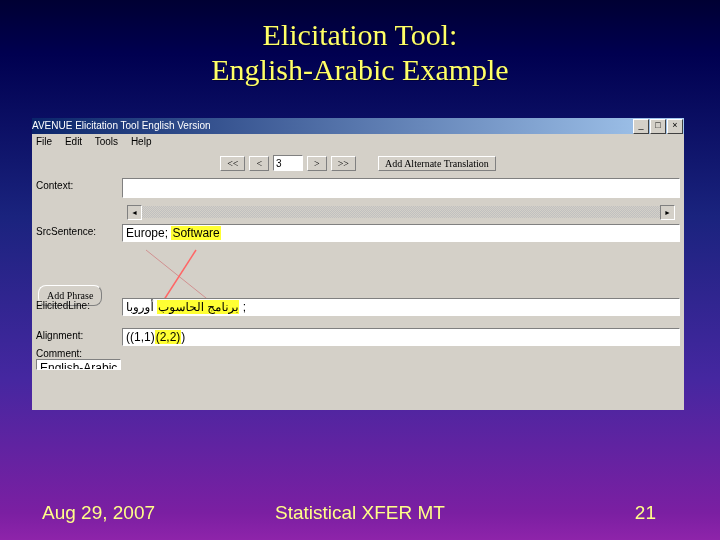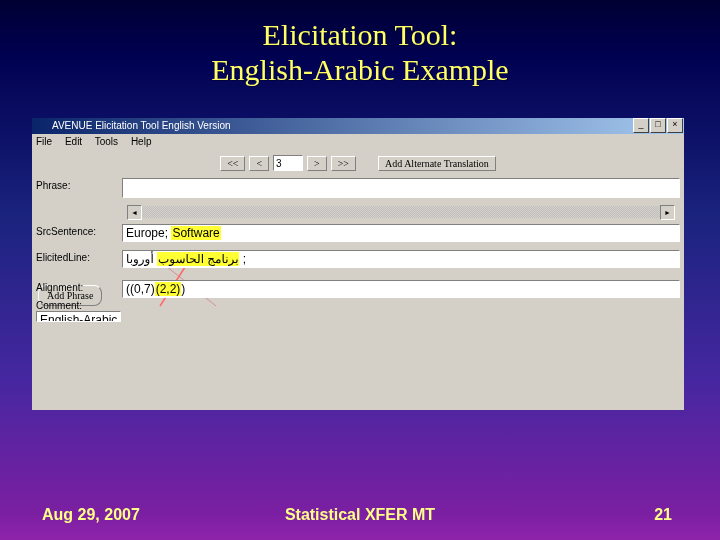--- a/index.html
+++ b/index.html
@@ -12,33 +12,33 @@
     text-align:center;
     color:#ffff66;
     font-family: Georgia, 'Times New Roman', serif;
     font-size:30px;
     line-height:1.15;
     padding-top:18px;
     text-shadow: 1px 1px 0 rgba(0,0,0,.35);
   }
   .footer {
     position:absolute; bottom:16px; left:0; right:0;
-    color:#ffff88; font-size:16px;
-    display:flex; justify-content:space-between; padding:0 48px 0 42px;font-weight:bold;
+    color:#ffff88; font-size:19px;
+    display:flex; justify-content:space-between; padding:0 64px 0 42px;
   }
   .footer .center { position:absolute; left:50%; transform:translateX(-50%); }
   
   .win {
     position:absolute; left:32px; top:118px; width:652px; height:292px;
     font-family: Tahoma, sans-serif; font-size:10px; color:#000;
   }
   .win-titlebar {
     background: linear-gradient(to right, #0a246a, #a6caf0);
-    color:#fff; height:16px; line-height:16px; padding-left:20px;
-    display:flex; justify-content:space-between; 
+    color:#fff; height:16px; line-height:16px; padding-left:0;
+    display:flex; justify-content:space-between; align-items:center;
     font-size:10px;
   }
   .win-titlebar .sysbtns { display:flex; gap:1px; margin-right:1px; }
   .sysbtn {
     width:14px; height:13px; background:#d4d0c8; border:1px solid #fff;
     border-right-color:#404040; border-bottom-color:#404040;
     font-size:9px; text-align:center; line-height:11px; color:#000;
   }
   .menubar {
     background:#d4d0c8; height:16px; line-height:16px; padding-left:4px;
@@ -114,21 +114,21 @@
       <div class="toolbar">
         <button class="w98btn">&lt;&lt;</button>
         <button class="w98btn">&lt;</button>
         <input class="numbox" value="3" style="">
         <button class="w98btn">&gt;</button>
         <button class="w98btn">&gt;&gt;</button>
         <button class="w98btn" style="margin-left:18px;">Add Alternate Translation</button>
       </div>
 
       <div class="row" style="height:30px;">
-        <div class="rowlabel">Phrase:</div>
+        <div class="rowlabel">Context:</div>
         <div class="field"></div>
         <div class="mini-scrollbar-row">
           <div class="scrollmini">◄</div>
           <div class="track"></div>
           <div class="scrollmini">►</div>
         </div>
       </div>
 
       <div class="row" style="height:26px; margin-top:16px; margin-bottom:0;">
         <div class="rowlabel">SrcSentence:</div>
@@ -138,32 +138,32 @@
         </div>
       </div>
 
       <button class="w98btn addphrase" style="padding:4px 8px;">Add Phrase</button>
 
       <svg class="link-canvas" width="300" height="70" style="left:94px; top:98px;">
         <line x1="20" y1="2" x2="90" y2="58" stroke="#d09090" stroke-width="1"></line>
         <line x1="70" y1="2" x2="34" y2="58" stroke="#ff6666" stroke-width="1.5"></line>
       </svg>
 
-      <div class="row" style="height:24px; margin-bottom:6px;justify-content:flex-end;">
+      <div class="row" style="height:24px; margin-top:48px; margin-bottom:6px;justify-content:flex-end;">
         <div class="rowlabel">ElicitedLine:</div>
         <div class="field short" dir="rtl" style="text-align:left; direction:ltr;">
           <span class="highlight">ﺑﺮﻧﺎﻣﺞ اﻟﺤﺎﺳﻮب</span>
           <span>أوروبا ;</span>
         </div>
       </div>
 
       <div class="row" style="height:18px; margin-bottom:0;">
         <div class="rowlabel">Alignment:</div>
         <div class="field short">
-          <span>((0,7)</span><span class="highlight">(2,2)</span><span>)</span>
+          <span>((1,1)</span><span class="highlight">(2,2)</span><span>)</span>
         </div>
       </div>
 
       <div class="row" style="height:24px;flex-direction:column;">
         <div class="rowlabel">Comment:</div>
         <div class="field short">English-Arabic</div>
       </div>
 
     </div>
   </div>

